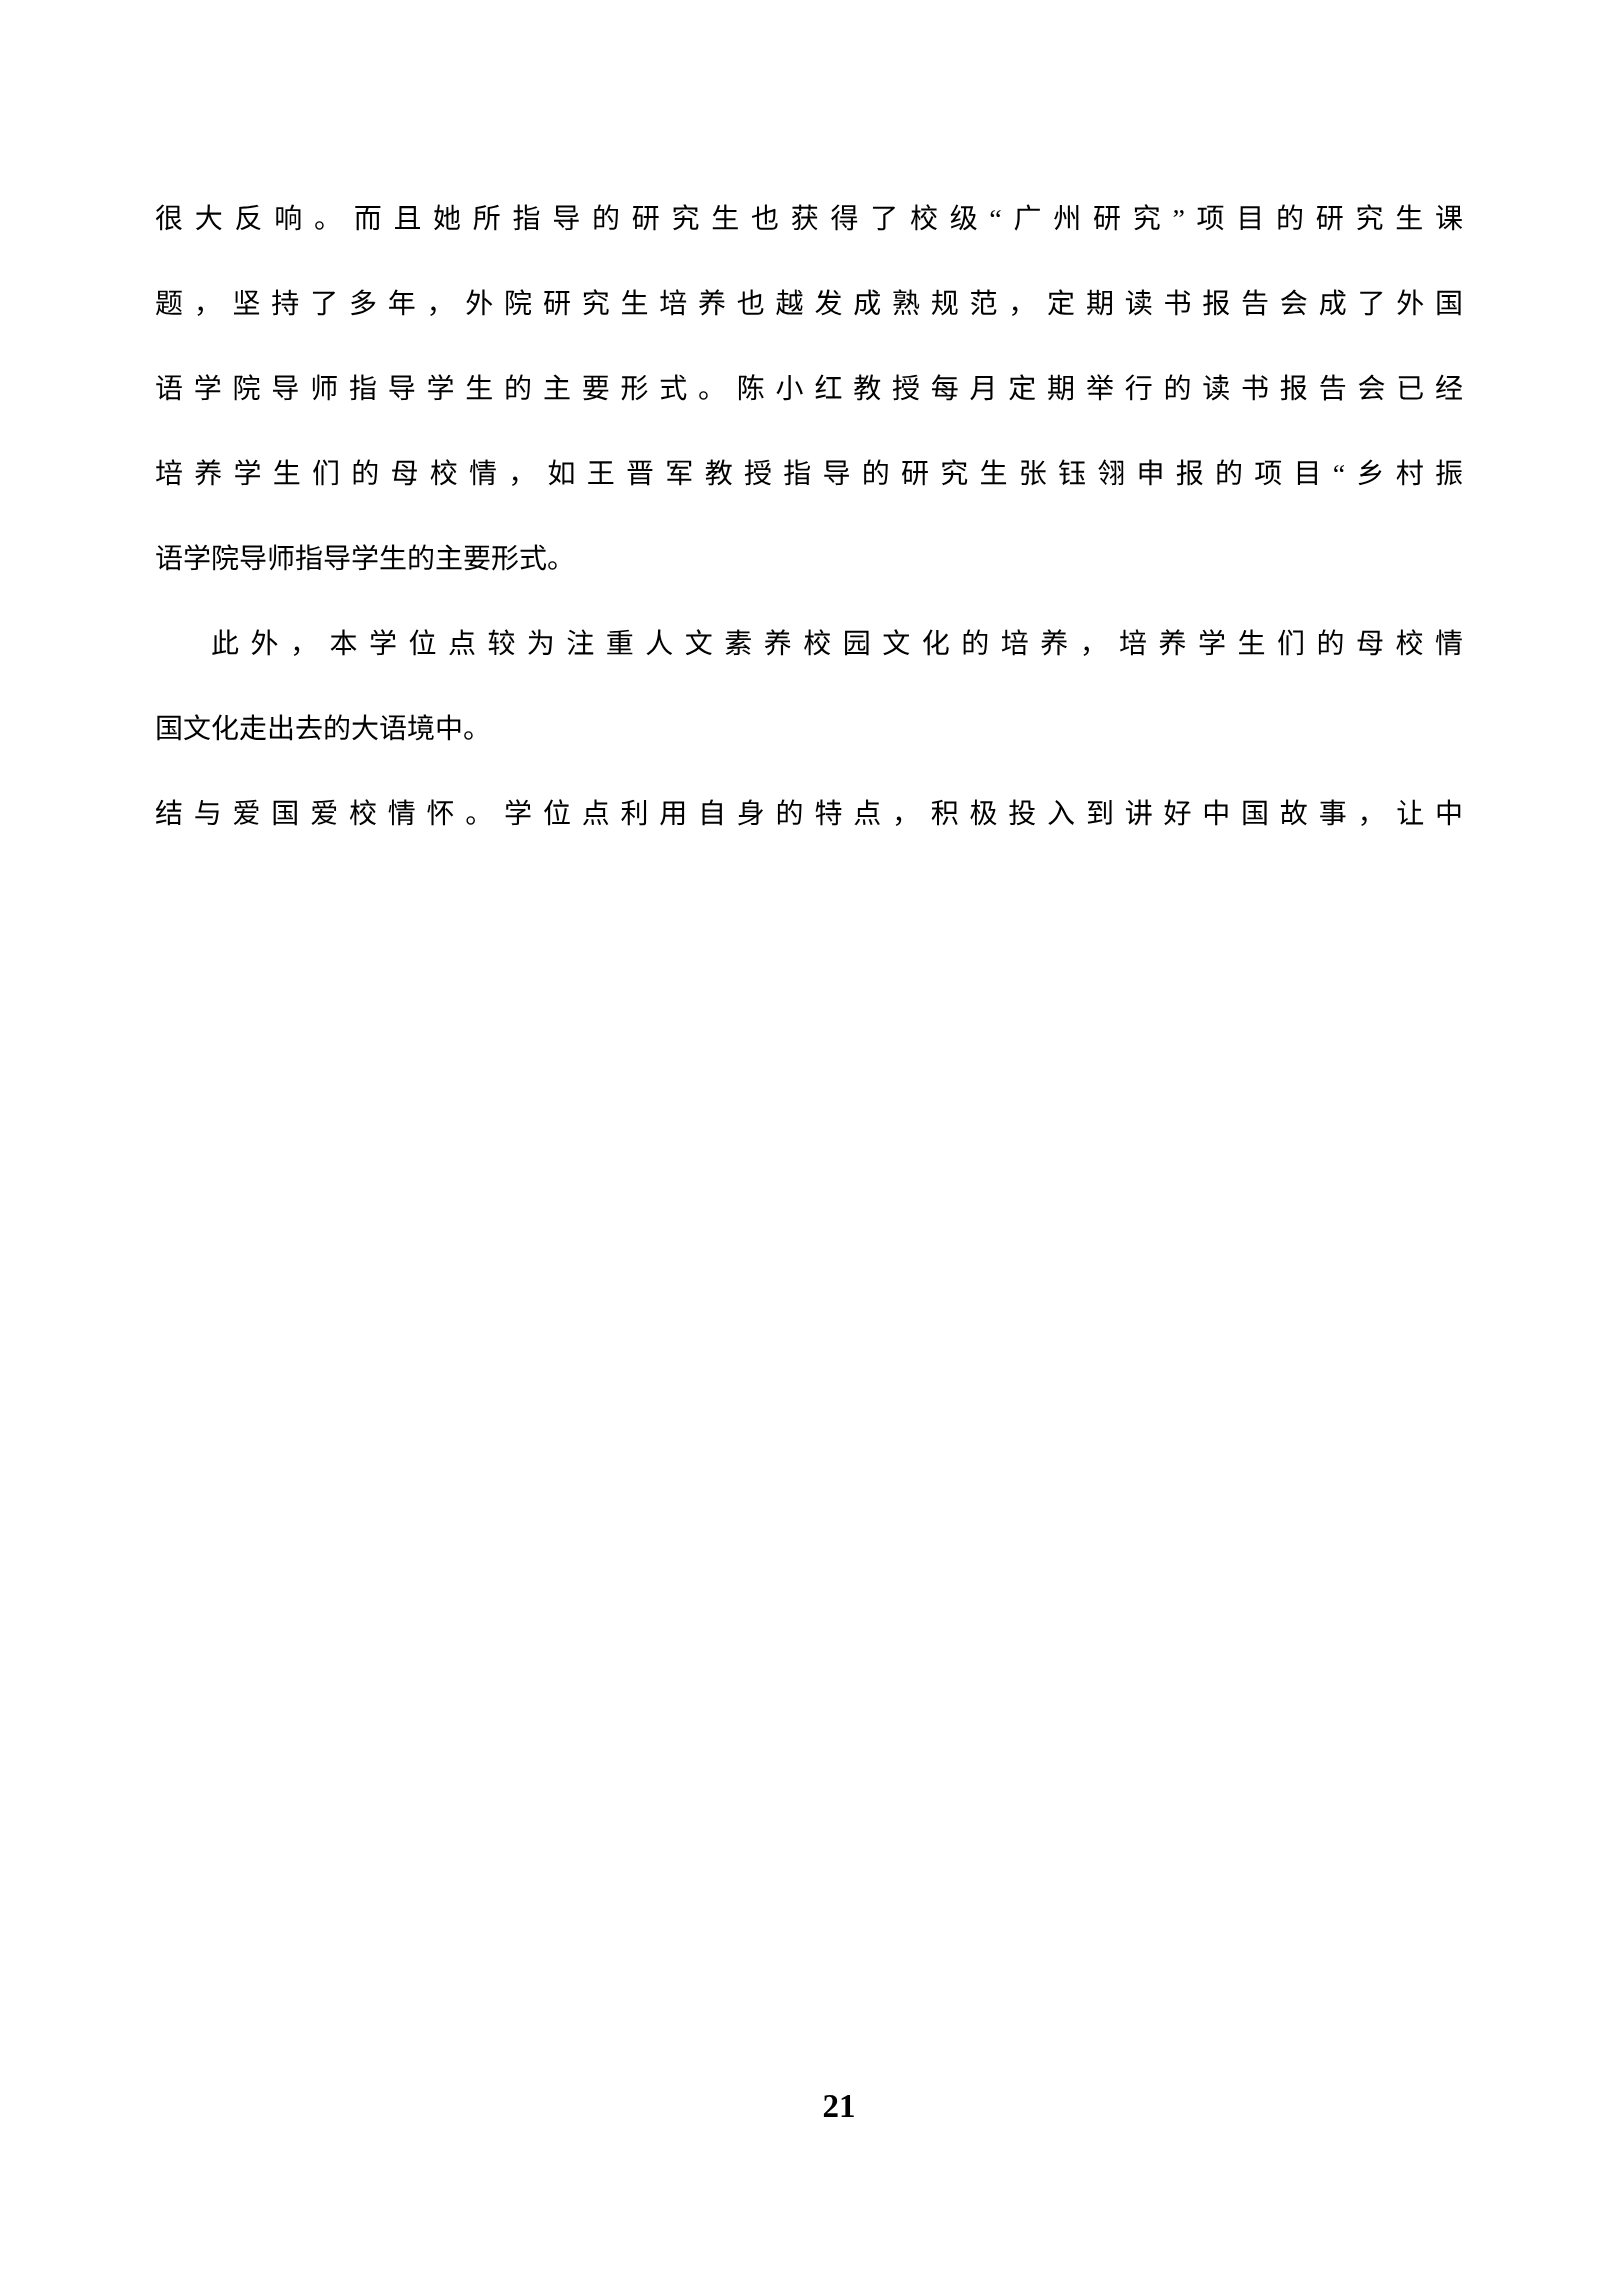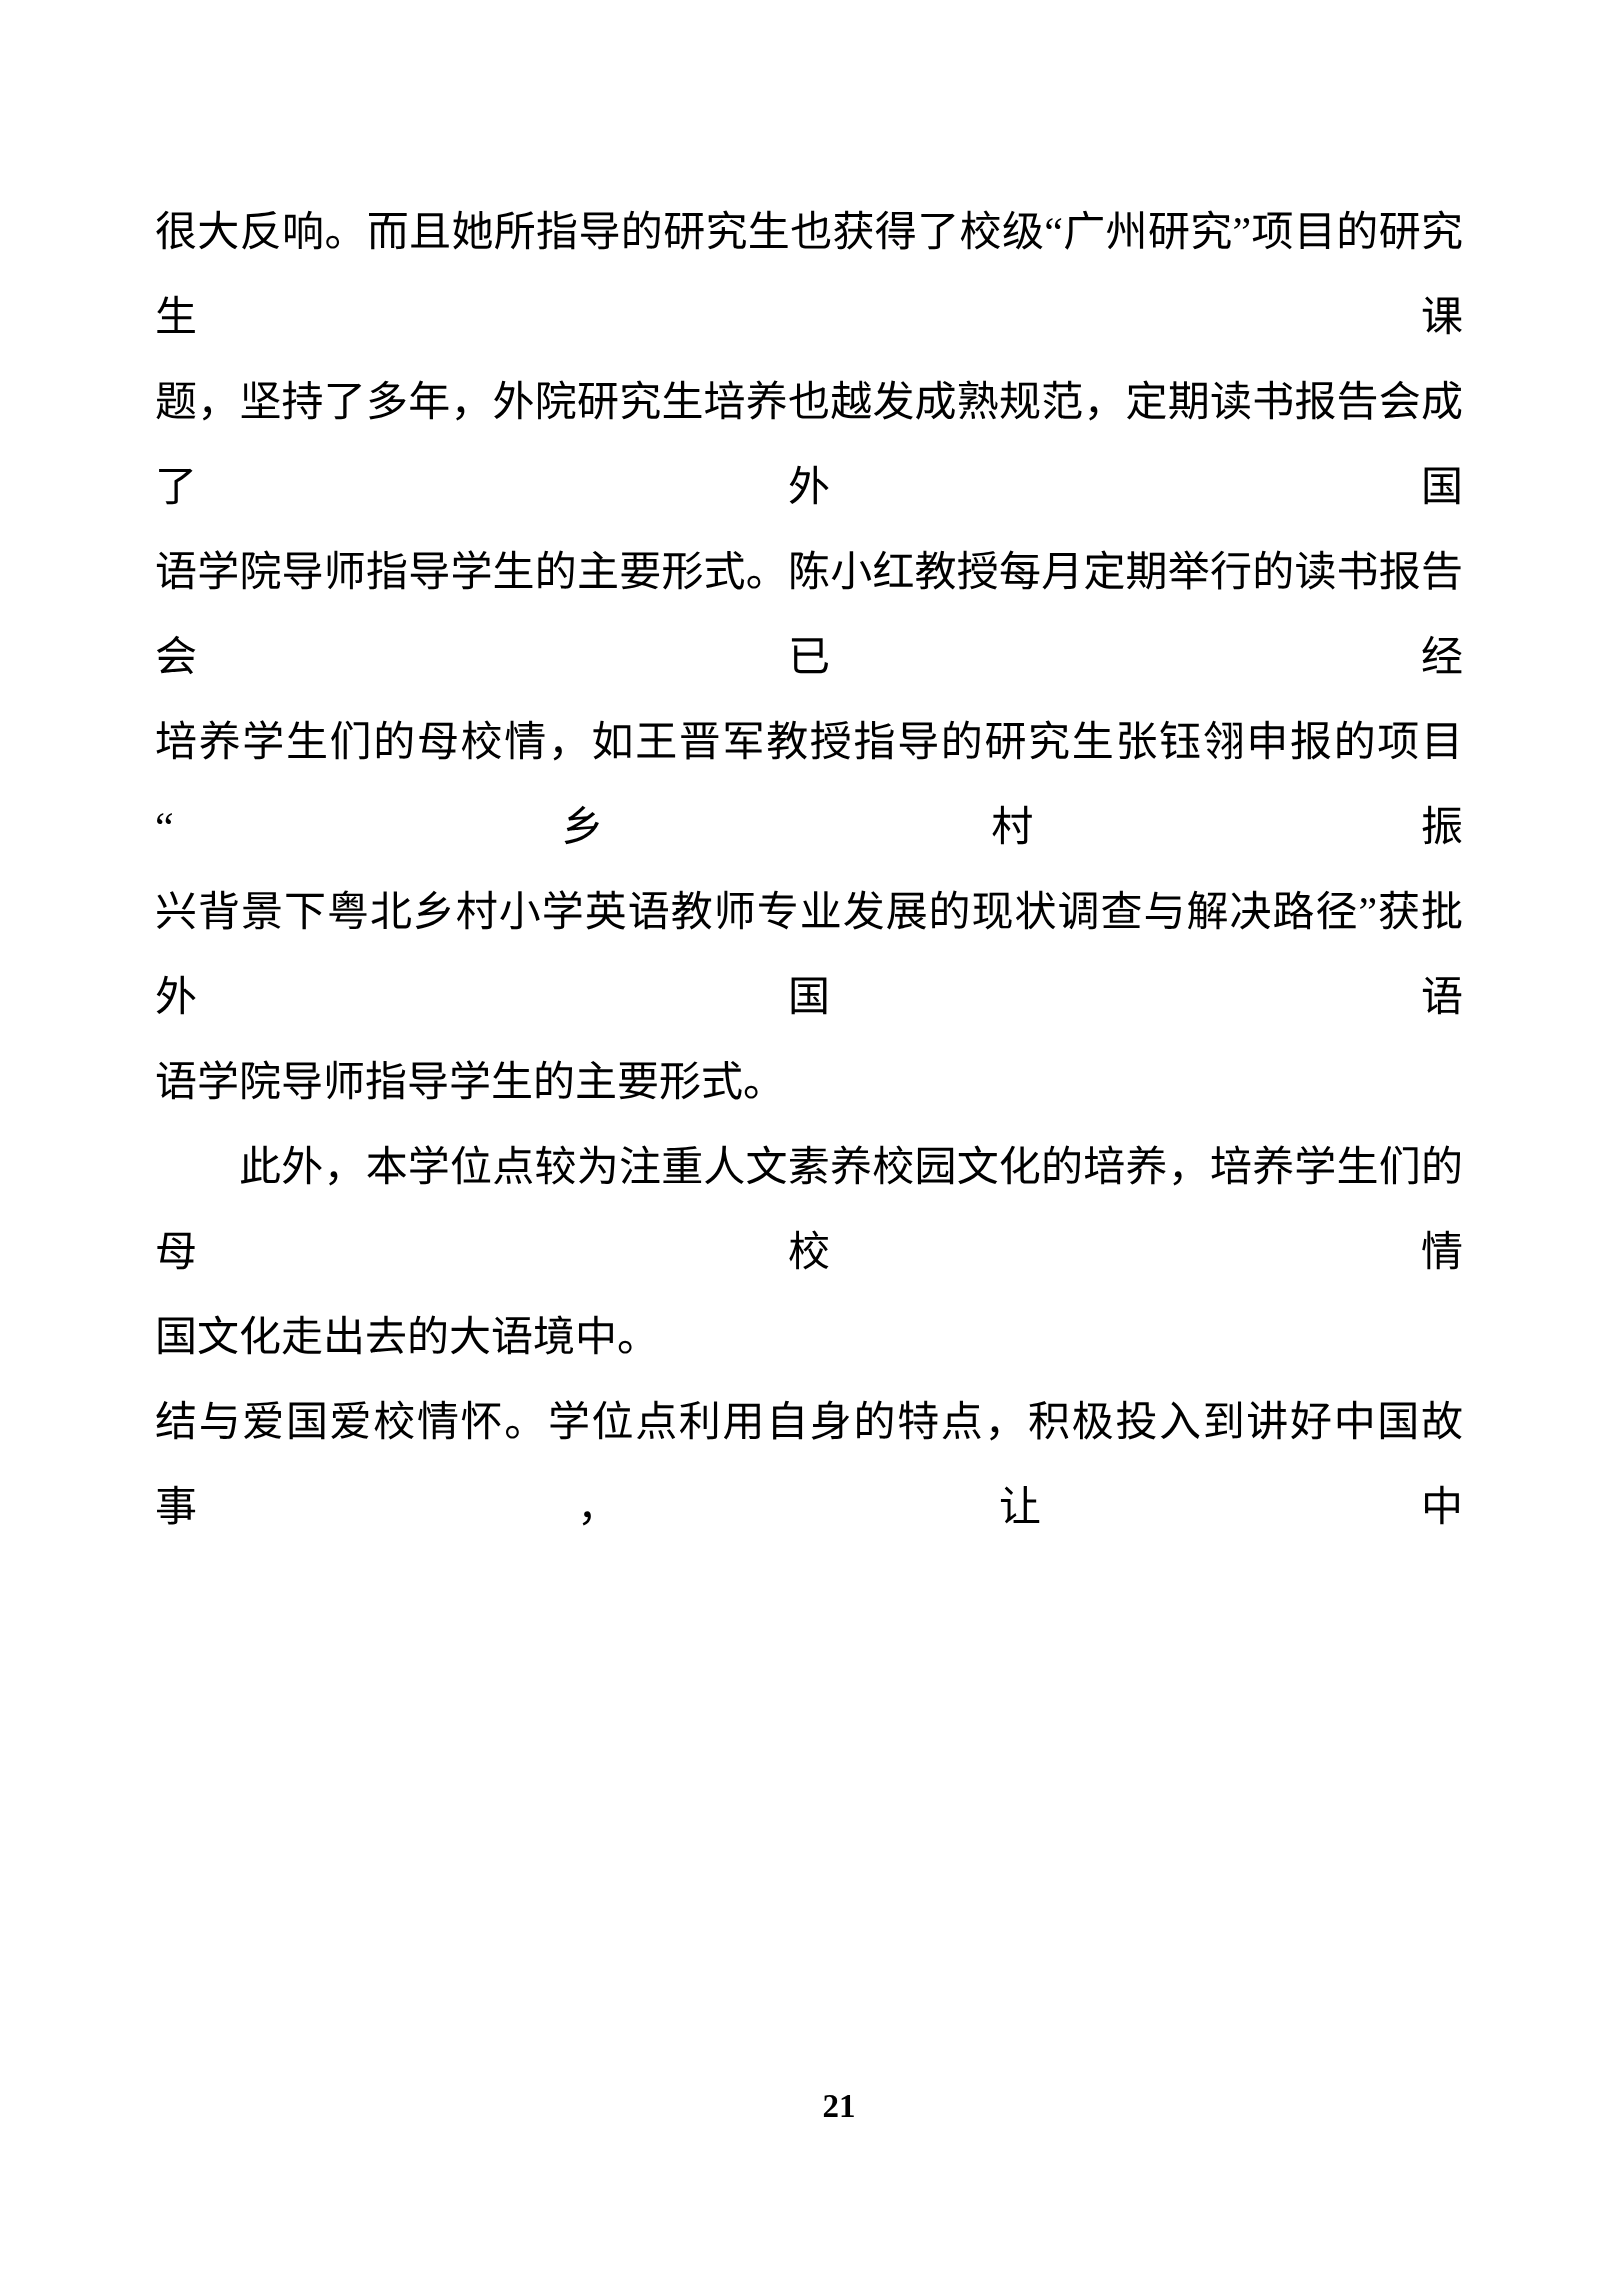--- a/index.html
+++ b/index.html
@@ -12,23 +12,23 @@
     width: 1623px;
     height: 2295px;
     background: #ffffff;
     overflow: hidden;
     font-family: "Liberation Serif", "DejaVu Serif", serif;
     color: #000000;
   }
   .text-block {
     position: absolute;
     left: 155px;
-    top: 190px;
+    top: 176px;
     width: 1308px;
-    font-size: 42px;
+    font-size: 28px;
     line-height: 85px;
   }
   .text-line {
     text-align: justify;
     text-align-last: justify;
     white-space: normal;
   }
   .text-line.para-end {
     text-align-last: left;
   }
@@ -47,21 +47,20 @@
 </style>
 </head>
 <body>
 
 <div class="page">
   <div class="text-block">
       <div class="text-line">很大反响。而且她所指导的研究生也获得了校级“广州研究”项目的研究生课</div>
       <div class="text-line">题，坚持了多年，外院研究生培养也越发成熟规范，定期读书报告会成了外国</div>
       <div class="text-line">语学院导师指导学生的主要形式。陈小红教授每月定期举行的读书报告会已经</div>
       <div class="text-line">培养学生们的母校情，如王晋军教授指导的研究生张钰翎申报的项目“乡村振</div>
-      <div class="text-line">兴背景下粤北乡村小学英语教师专业发展的现状调查与解决路径”获批外国语</div>
       <div class="text-line para-end">语学院导师指导学生的主要形式。</div>
       <div class="text-line indent">此外，本学位点较为注重人文素养校园文化的培养，培养学生们的母校情</div>
       <div class="text-line para-end">国文化走出去的大语境中。</div>
       <div class="text-line">结与爱国爱校情怀。学位点利用自身的特点，积极投入到讲好中国故事，让中</div>
     </div>
   <div class="page-footer">21</div>
 </div>
 
 
 </body></html>

